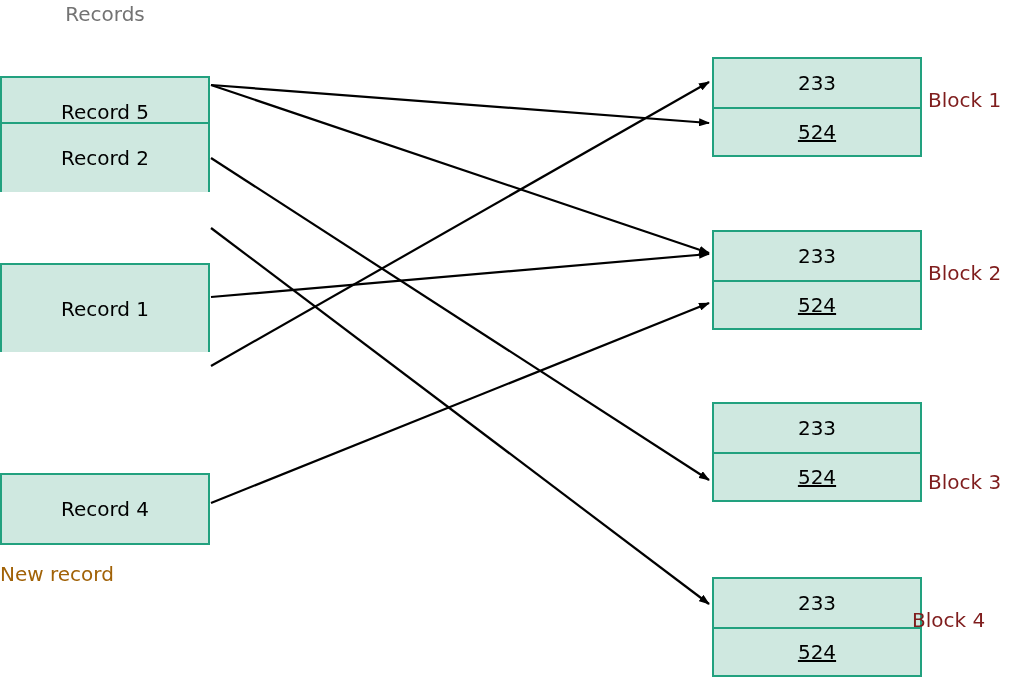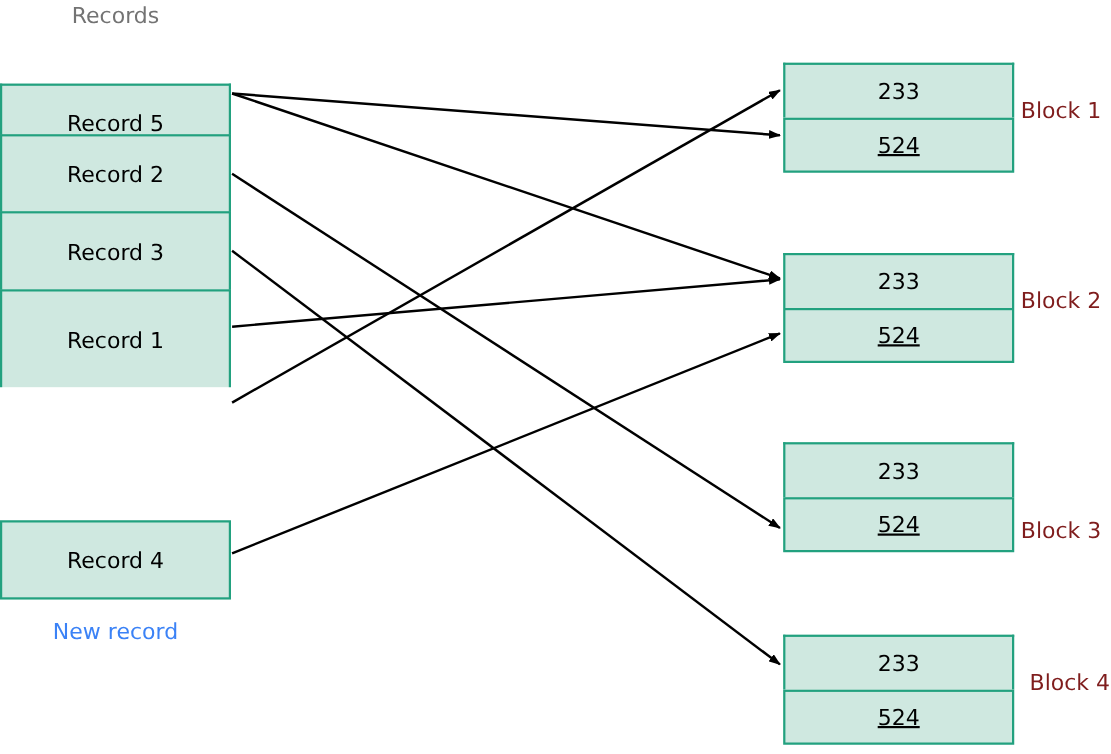--- a/index.html
+++ b/index.html
@@ -20,21 +20,21 @@
     font-size: 20px;
     color: #737373;
     white-space: nowrap;
     text-align: center;
   }
   #records-header { left: 0px;   top: 2px;  width: 210px; }
   #blocks-header  { left: 668px; top: 2px;  width: 290px; }
   #new-record-label {
     position: absolute;
     left: 0px; top: 562px; width: 210px;
-    font-size: 20px; color:#3b82f6; text-align:center; white-space:nowrap;
+    font-size: 20px; color:#a16207; text-align:left; white-space:nowrap;
   }
 
   .box {
     position: absolute;
     box-sizing: border-box;
     background: #cfe8e0;
     border: 2.5px solid #22a17f;
     display: flex;
     align-items: center;
     justify-content: center;
@@ -77,23 +77,20 @@
 
   <div class="hdr" id="records-header">Records</div>
 
 
   <div class="cell" style="left:0px; top:52px; width:210px; height:70px;margin-top:24px;">
     <span>Record 5</span>
   </div>
   <div class="cell" style="left:0px; top:122px; width:210px; height:70px;">
     <span>Record 2</span>
   </div>
-  <div class="cell" style="left:0px; top:192px; width:210px; height:71px;">
-    <span>Record 3</span>
-  </div>
   <div class="cell" style="left:0px; top:263px; width:210px; height:89px;">
     <span>Record 1</span>
   </div>
 
   <div class="box" style="left:0px; top:473px; width:210px; height:72px;">
     <span>Record 4</span>
   </div>
   <div id="new-record-label">New record</div>
 
   <div class="cell" style="left:712px; top:57px; width:210px; height:50px;">
@@ -119,21 +116,21 @@
     <span>524</span>
   </div>
   <div class="block-label" style="left:928px; top:433px;margin-top:37px;">Block 3</div>
 
   <div class="cell" style="left:712px; top:577px; width:210px; height:50px;">
     <span>233</span>
   </div>
   <div class="cell last" style="left:712px; top:627px; width:210px; height:50px;">
     <span>524</span>
   </div>
-  <div class="block-label" style="left:936px; top:608px;">Block 4</div>
+  <div class="block-label" style="left:912px; top:608px;">Block 4</div>
 
   <svg id="wires" viewBox="0 0 1010 685" xmlns="http://www.w3.org/2000/svg">
     <defs>
       <marker id="ah" markerWidth="11" markerHeight="8" refX="10" refY="4" orient="auto" markerUnits="userSpaceOnUse">
         <path d="M0,0 L11,4 L0,8 Z" fill="#000000"></path>
       </marker>
     </defs>
     <g stroke="#000000" stroke-width="2.2" fill="none" marker-end="url(#ah)">
 
       <line x1="211" y1="85" x2="709" y2="253"></line>

